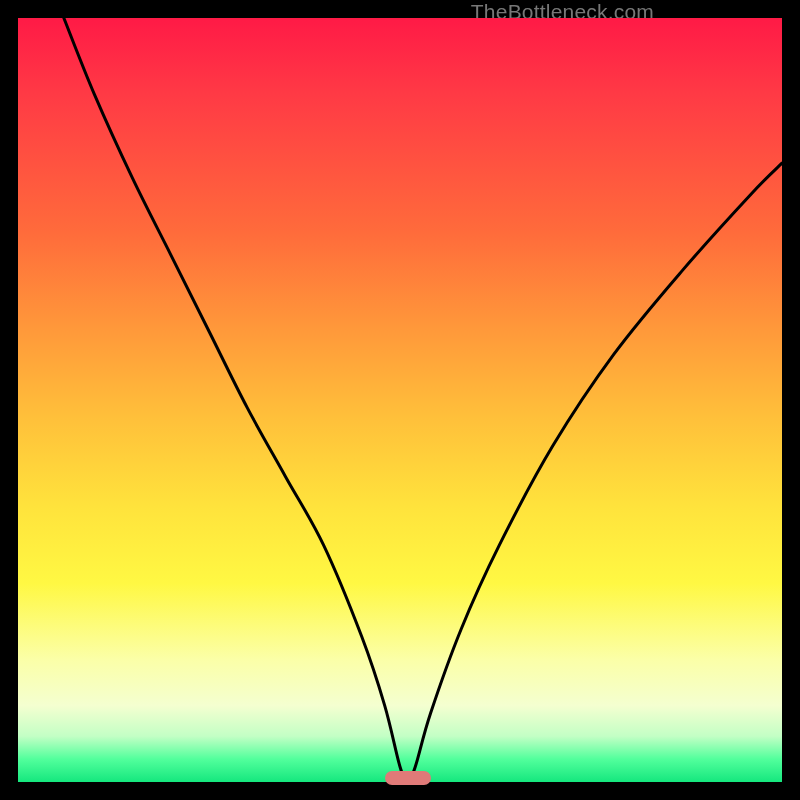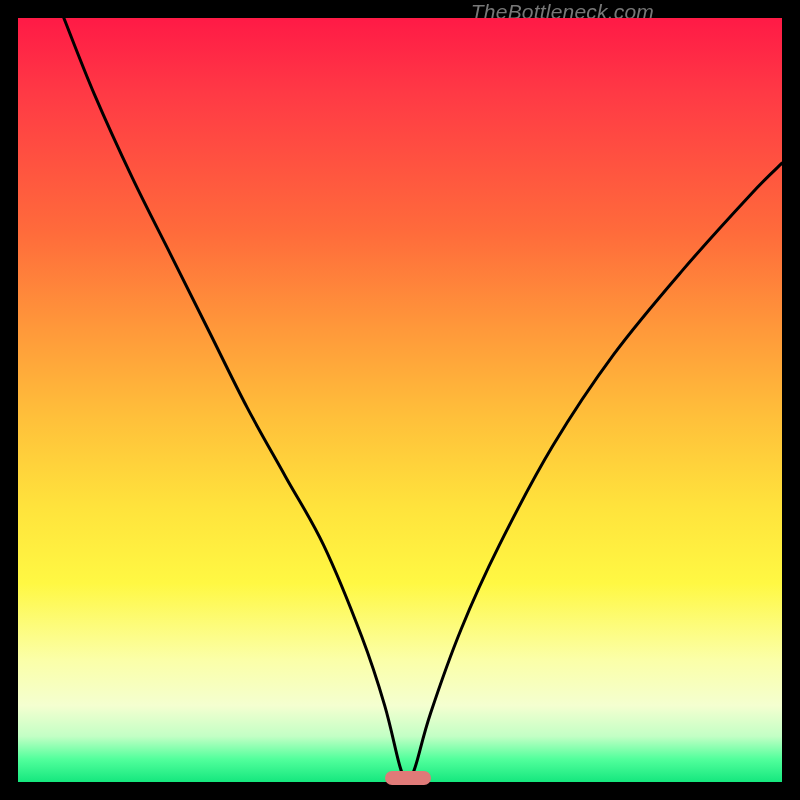--- a/index.html
+++ b/index.html
@@ -11,21 +11,20 @@
     background: #000;
     font-family: Arial, Helvetica, sans-serif;
   }
   .frame {
     position: absolute;
     left: 0;
     top: 0;
     width: 676px;
     height: 800px;
     background: #000;
-    font-style: italic;
   }
   .plot {
     position: absolute;
     left: 18px;
     top: 18px;
     width: 764px;
     height: 764px;
     
     background: linear-gradient(to bottom,
       #ff1a46 0%,

